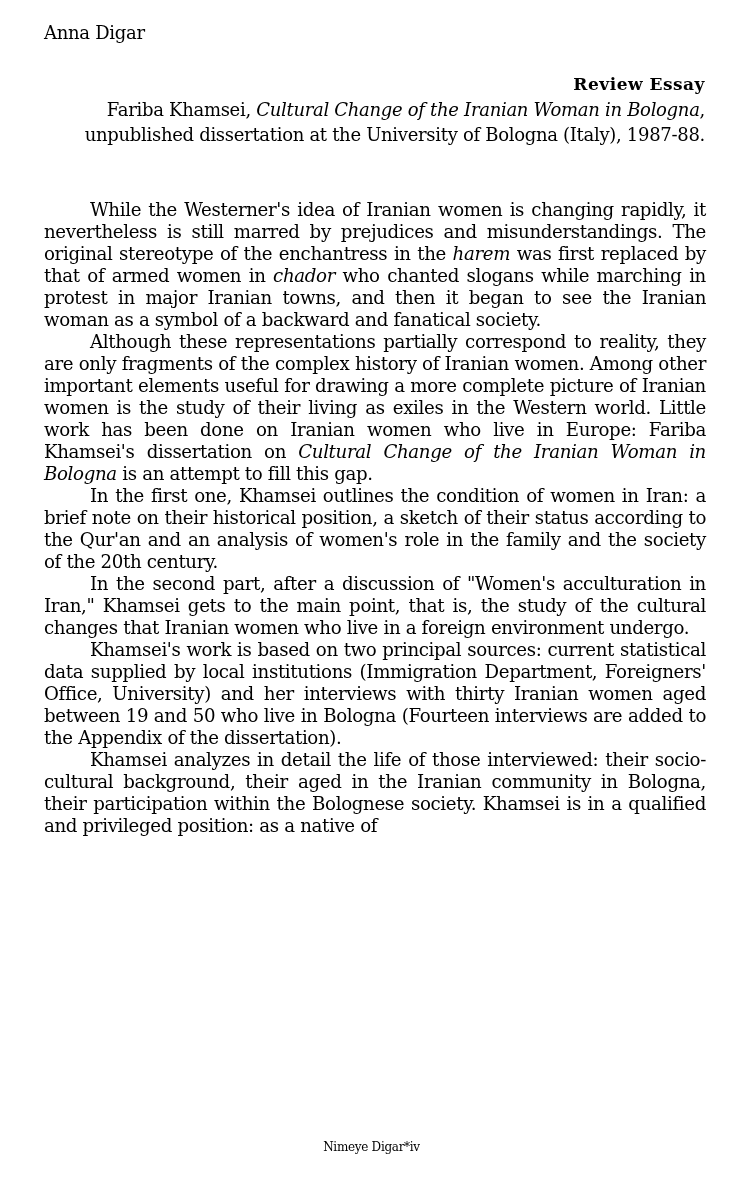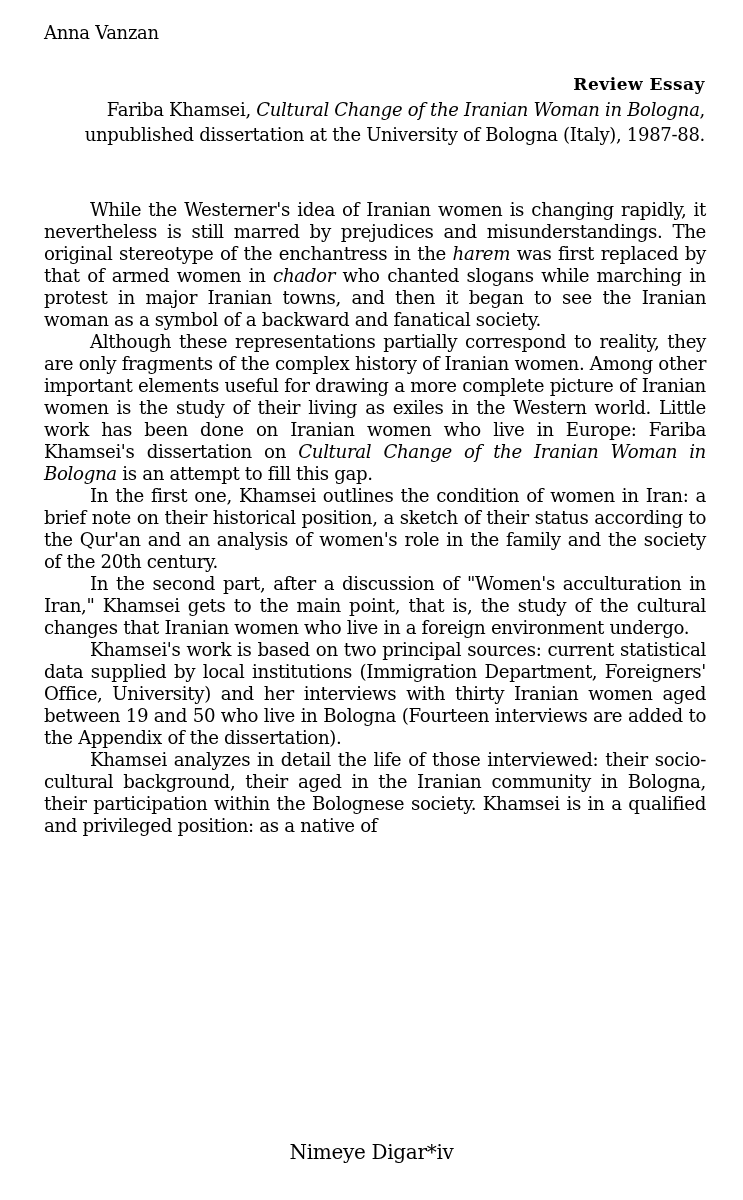--- a/index.html
+++ b/index.html
@@ -18,28 +18,28 @@
   }
   .title-block .heading { font-weight: bold; font-size: 17px; letter-spacing: 0.5px; }
   .body-text {
     position: absolute; left: 44px; width: 662px; top: 199px;
     font-size: 18.2px; line-height: 22px; letter-spacing: -0.35px;
     text-align: justify;
   }
   .body-text p { margin: 0; text-indent: 46px; }
   .footer {
     position: absolute; left: 0; width: 743px; top: 1140px;
-    text-align: center; font-size: 20px; letter-spacing: -0.3px;
+    text-align: center; font-size: 12px; letter-spacing: -0.3px;
   }
   i { font-style: italic; }
 </style>
 </head>
 <body>
 
-<div class="running-head">Anna Vanzan</div>
+<div class="running-head">Anna Digar</div>
 
 <div class="title-block">
   <div class="heading">Review Essay</div>
   <div><span>Fariba Khamsei, </span><i>Cultural Change of the Iranian Woman in Bologna</i><span>, unpublished dissertation at the University of Bologna (Italy), 1987-88.</span></div>
 </div>
 
 <div class="body-text">
   <p><span>While the Westerner's idea of Iranian women is changing rapidly, it nevertheless is still marred by prejudices and misunderstandings. The original stereotype of the enchantress in the </span><i>harem</i><span> was first replaced by that of armed women in </span><i>chador</i><span> who chanted slogans while marching in protest in major Iranian towns, and then it began to see the Iranian woman as a symbol of a backward and fanatical society.</span></p>
   <p><span>Although these representations partially correspond to reality, they are only fragments of the complex history of Iranian women. Among other important elements useful for drawing a more complete picture of Iranian women is the study of their living as exiles in the Western world. Little work has been done on Iranian women who live in Europe: Fariba Khamsei's dissertation on </span><i>Cultural Change of the Iranian Woman in Bologna</i><span> is an attempt to fill this gap.</span></p>
   <p>In the first one, Khamsei outlines the condition of women in Iran: a brief note on their historical position, a sketch of their status according to the Qur'an and an analysis of women's role in the family and the society of the 20th century.</p>

